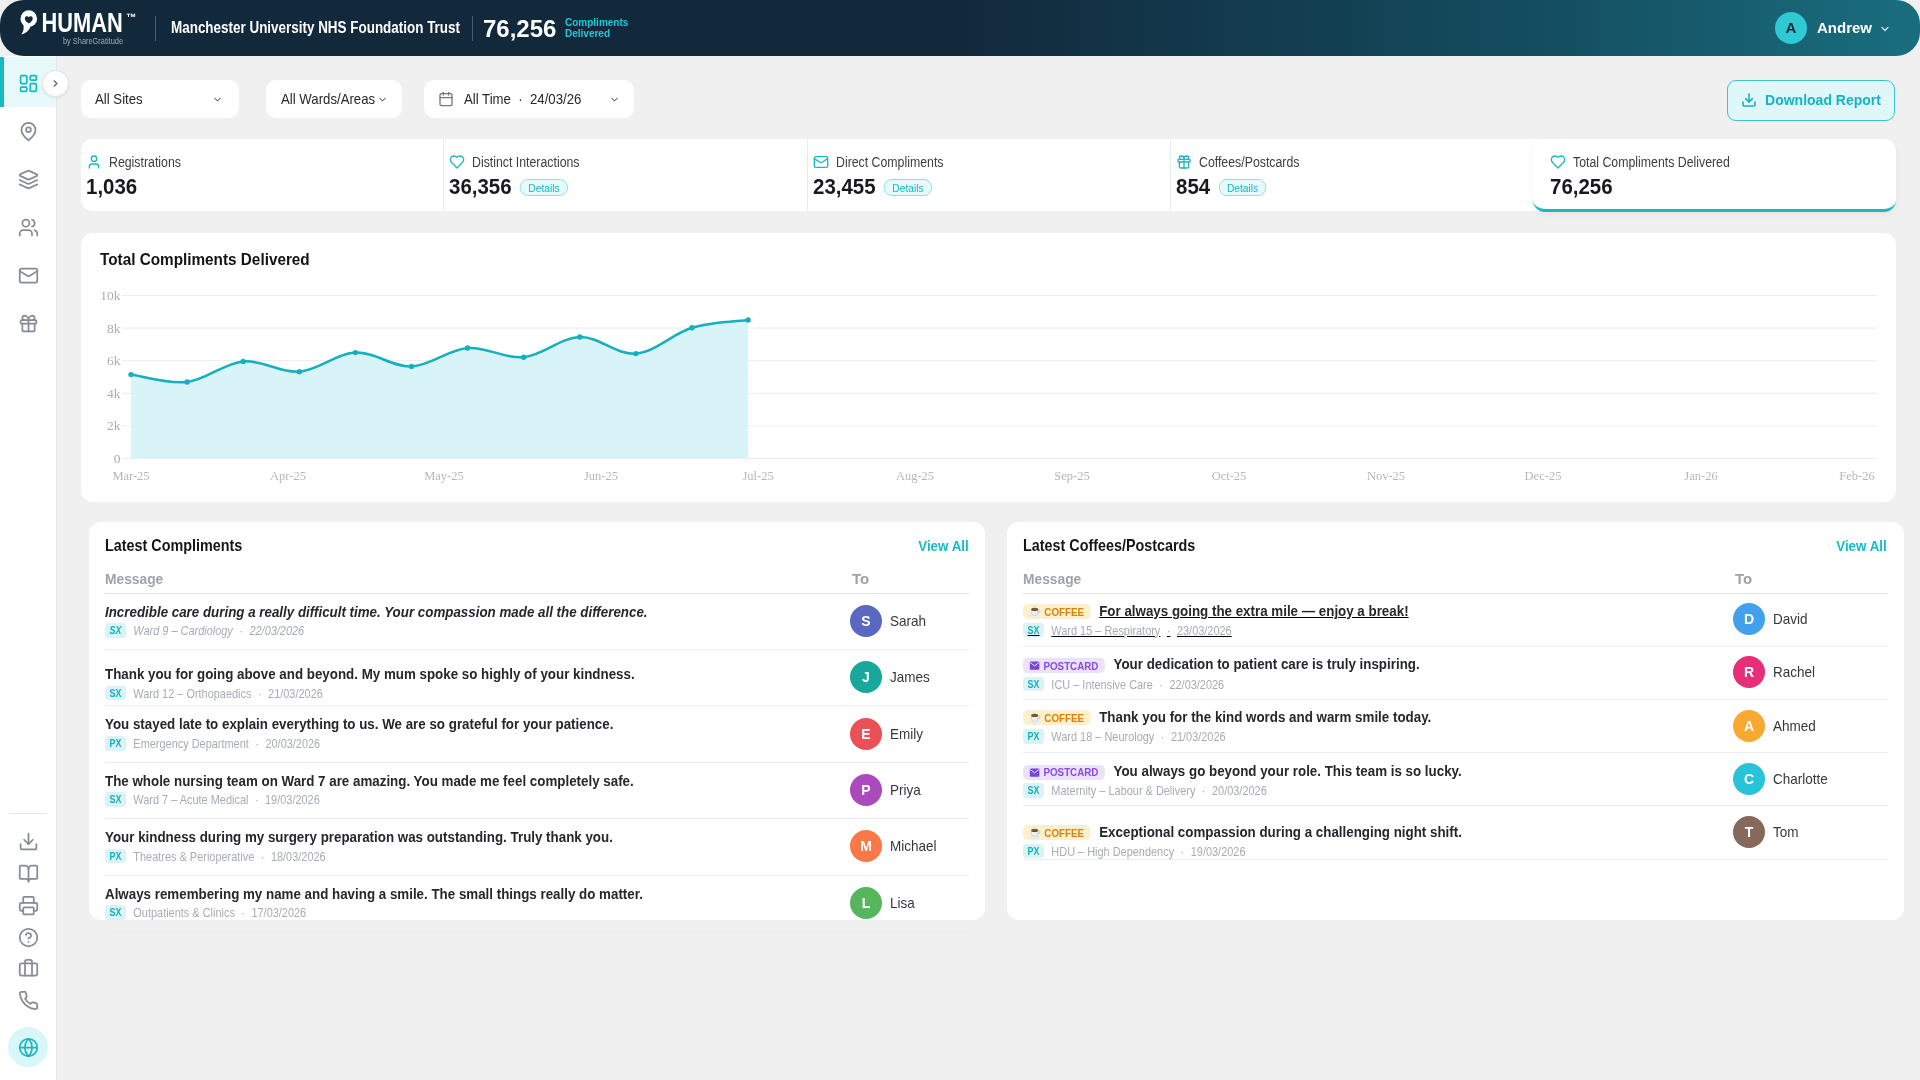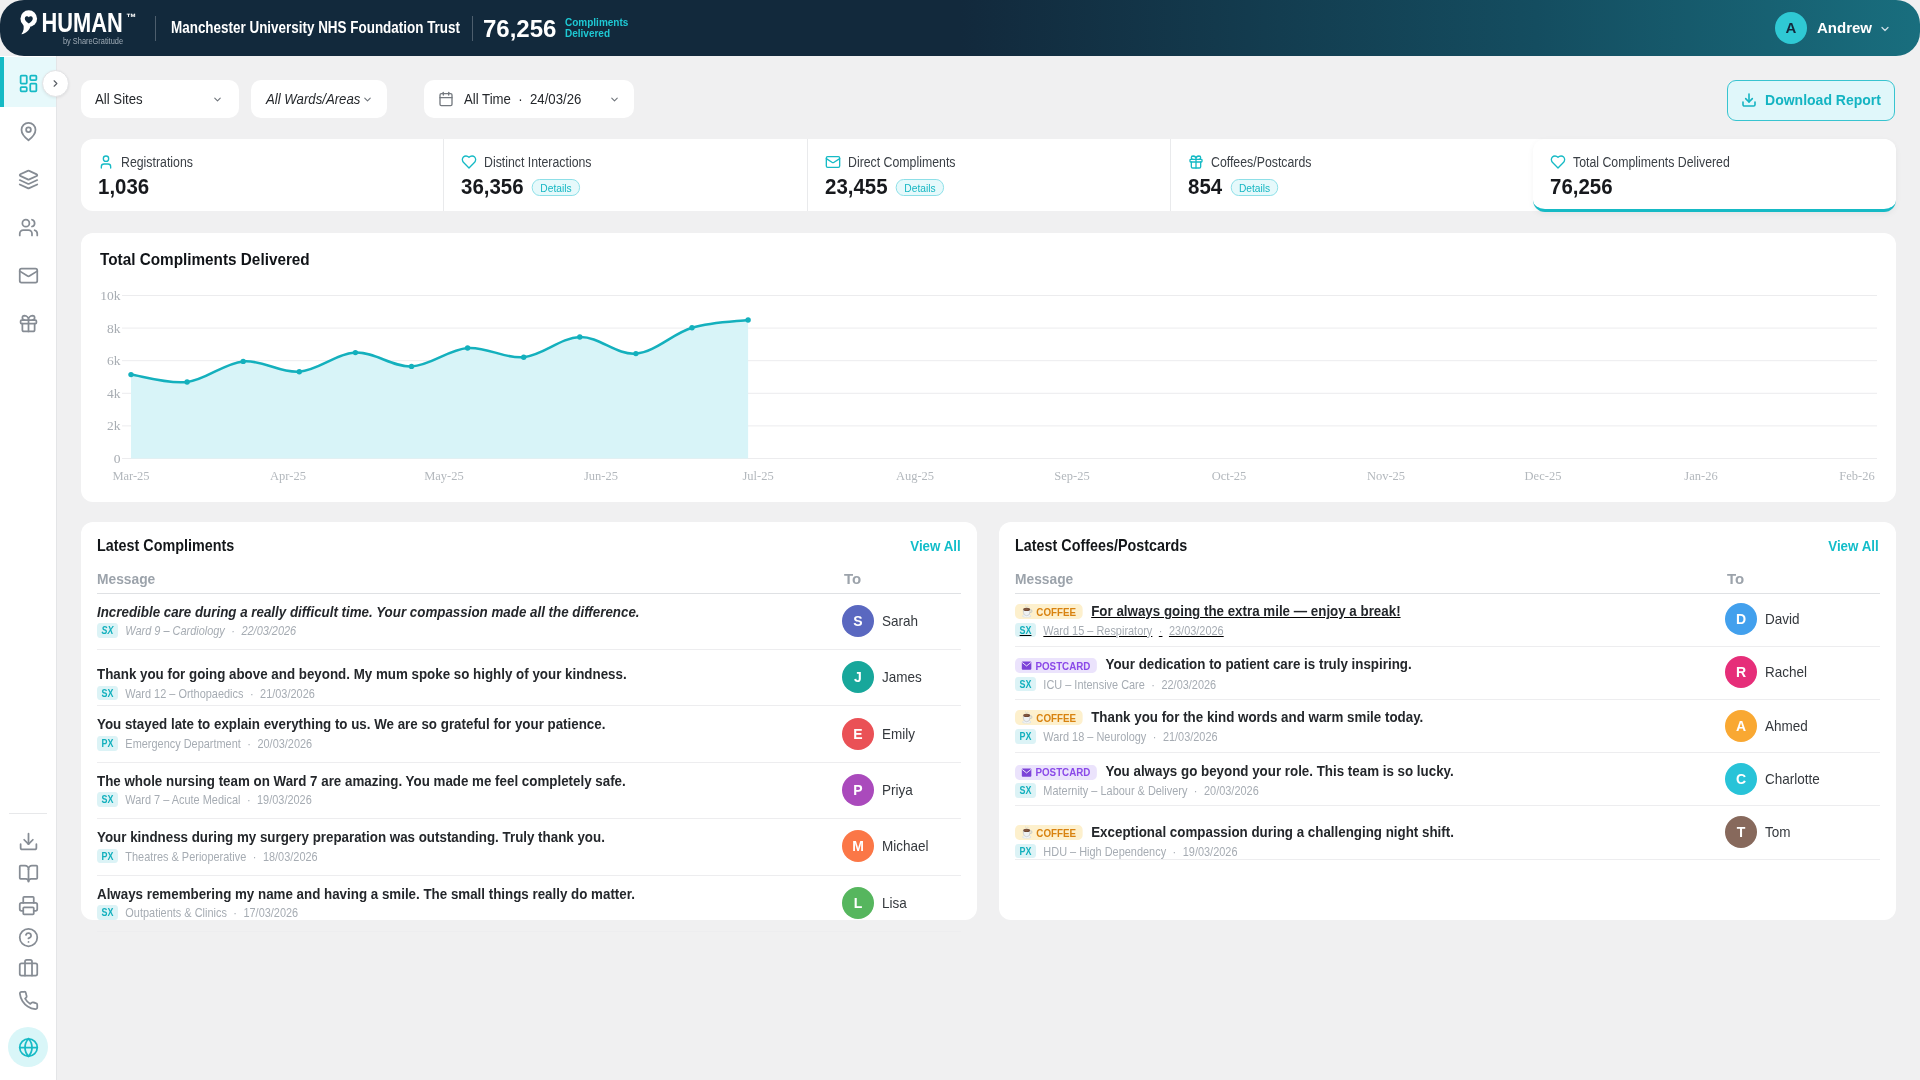--- a/index.html
+++ b/index.html
@@ -27,35 +27,35 @@
 #collapse { position:absolute; left:42px; top:70px; width:27px; height:27px; border-radius:50%; background:#fff; border:1px solid #e2e3e5; box-shadow:0 1px 3px rgba(0,0,0,0.08); z-index:5; text-align:center; }
 
 
 .fbox { position:absolute; top:80px; height:38px; background:#fff; border-radius:10px; line-height:38px; font-size:15px; color:#24272b; }
 .fbox > span { display:inline-block; transform:scaleX(0.88); transform-origin:0 50%; white-space:nowrap; }
 .fbox .chev { position:absolute; top:14px; }
 #dlbtn { position:absolute; left:1727px; top:80px; width:168px; height:41px; background:#e0f7fa; border:1.5px solid #38c4d0; border-radius:9px; color:#14b4c2; font-weight:bold; font-size:14px; text-align:center; line-height:38px; }
 
 
 #stats { position:absolute; left:81px; top:139px; width:1815px; height:72px; background:#fff; border-radius:12px; display:flex; }
-.stat { position:relative; flex:1; border-right:1px solid #e9eaec; padding:15px 0 0 17px; }
+.stat { position:relative; flex:1; border-right:1px solid #e9eaec; padding:15px 0 0 5px; }
 .stat:last-child { border-right:none; }
 .stathead { display:flex; align-items:center; font-size:14px; color:#3b4046; }
 .stathead span { transform:scaleX(0.88); transform-origin:0 50%; white-space:nowrap; }
 .stathead svg { margin-right:7px; flex:none; }
 .statnum { margin-top:4px; font-size:22px; font-weight:bold; color:#17191d; display:flex; align-items:center; transform:scaleX(0.93); transform-origin:0 50%; }
 .details { display:inline-block; margin-left:9px; padding:0 8px; height:17px; line-height:16px; border:1px solid #8adfe7; border-radius:9px; background:#e6f9fb; color:#16b7c3; font-size:11px; font-weight:normal; }
 #stat5 { position:absolute; left:1533px; top:139px; width:363px; height:73px; background:#fff; border-radius:12px; border-bottom:3.5px solid #16bac5; box-shadow:0 2px 6px rgba(0,0,0,0.05); padding:15px 0 0 17px; }
 
 
 #chartcard { position:absolute; left:81px; top:233px; width:1815px; height:269px; background:#fff; border-radius:12px; }
 #charttitle { position:absolute; left:19px; top:17px; font-size:17px; font-weight:bold; color:#101317; transform:scaleX(0.9); transform-origin:0 50%; white-space:nowrap; }
 
 
-.card { position:absolute; top:522px; height:398px; background:#fff; border-radius:12px; }
+.card { position:absolute; top:522px; height:398px; background:#fff; border-radius:12px;margin-left:8px; }
 .cardtitle { position:absolute; top:14px; left:16px; font-size:16.5px; font-weight:bold; color:#131619; transform:scaleX(0.87); transform-origin:0 50%; white-space:nowrap; }
 .viewall { position:absolute; top:15px; font-size:15px; font-weight:bold; color:#12bdc9; transform:scaleX(0.89); transform-origin:100% 50%; }
 .thmsg { position:absolute; top:48px; left:16px; font-size:15px; font-weight:bold; color:#9ca3ab; transform:scaleX(0.92); transform-origin:0 50%; }
 .thto { position:absolute; top:48px; font-size:15px; font-weight:bold; color:#9ca3ab; }
 .thline { position:absolute; top:70.5px; left:16px; height:1px; background:#dfe1e4; }
 .row { position:absolute; left:16px; }
 .rowline { position:absolute; left:16px; height:1px; background:#ededef; }
 .msg { font-size:15px; font-weight:bold; color:#24272b; transform:scaleX(0.89); transform-origin:0 50%; white-space:nowrap; }
 .meta { display:flex; align-items:center; margin-top:3.5px; font-size:13.5px; color:#a6acb3; transform:scaleX(0.81); transform-origin:0 50%; white-space:nowrap; }
 .sx { display:inline-block; min-width:26px; height:14.5px; line-height:14.5px; text-align:center; border-radius:4px; background:#dcf3f6; color:#12b0bd; font-size:11px; font-weight:bold; margin-right:9px; padding:0 4px; }
@@ -167,21 +167,21 @@
 </div>
 <div id="collapse"><svg style="margin-top:7px" width="11" height="11" viewBox="0 0 24 24" fill="none" stroke="#5a5f66" stroke-width="2.5" stroke-linecap="round" stroke-linejoin="round">
       <path d="m9 18 6-6-6-6"></path>
     </svg></div>
 
 <div class="fbox" style="left:81px; width:158px; padding-left:14px;"><span>All Sites</span>
   <svg class="chev" style="right:16px;" width="11" height="11" viewBox="0 0 24 24" fill="none" stroke="#6f747b" stroke-width="2.4" stroke-linecap="round" stroke-linejoin="round">
       <path d="m6 9 6 6 6-6"></path>
     </svg>
 </div>
-<div class="fbox" style="left:251px; width:136px; padding-left:15px;font-style:italic;"><span>All Wards/Areas</span>
+<div class="fbox" style="left:266px; width:136px; padding-left:15px;"><span>All Wards/Areas</span>
   <svg class="chev" style="right:14px;" width="11" height="11" viewBox="0 0 24 24" fill="none" stroke="#6f747b" stroke-width="2.4" stroke-linecap="round" stroke-linejoin="round">
       <path d="m6 9 6 6 6-6"></path>
     </svg>
 </div>
 <div class="fbox" style="left:424px; width:210px; padding-left:40px;"><span>All Time&nbsp; · &nbsp;24/03/26</span>
   <svg class="chev" style="left:14px; top:11px;" width="16" height="16" viewBox="0 0 24 24" fill="none" stroke="#74797f" stroke-width="2" stroke-linecap="round" stroke-linejoin="round">
       <path d="M8 2v4"></path>
       <path d="M16 2v4"></path>
       <rect width="18" height="18" x="3" y="4" rx="2"></rect>
       <path d="M3 10h18"></path>

